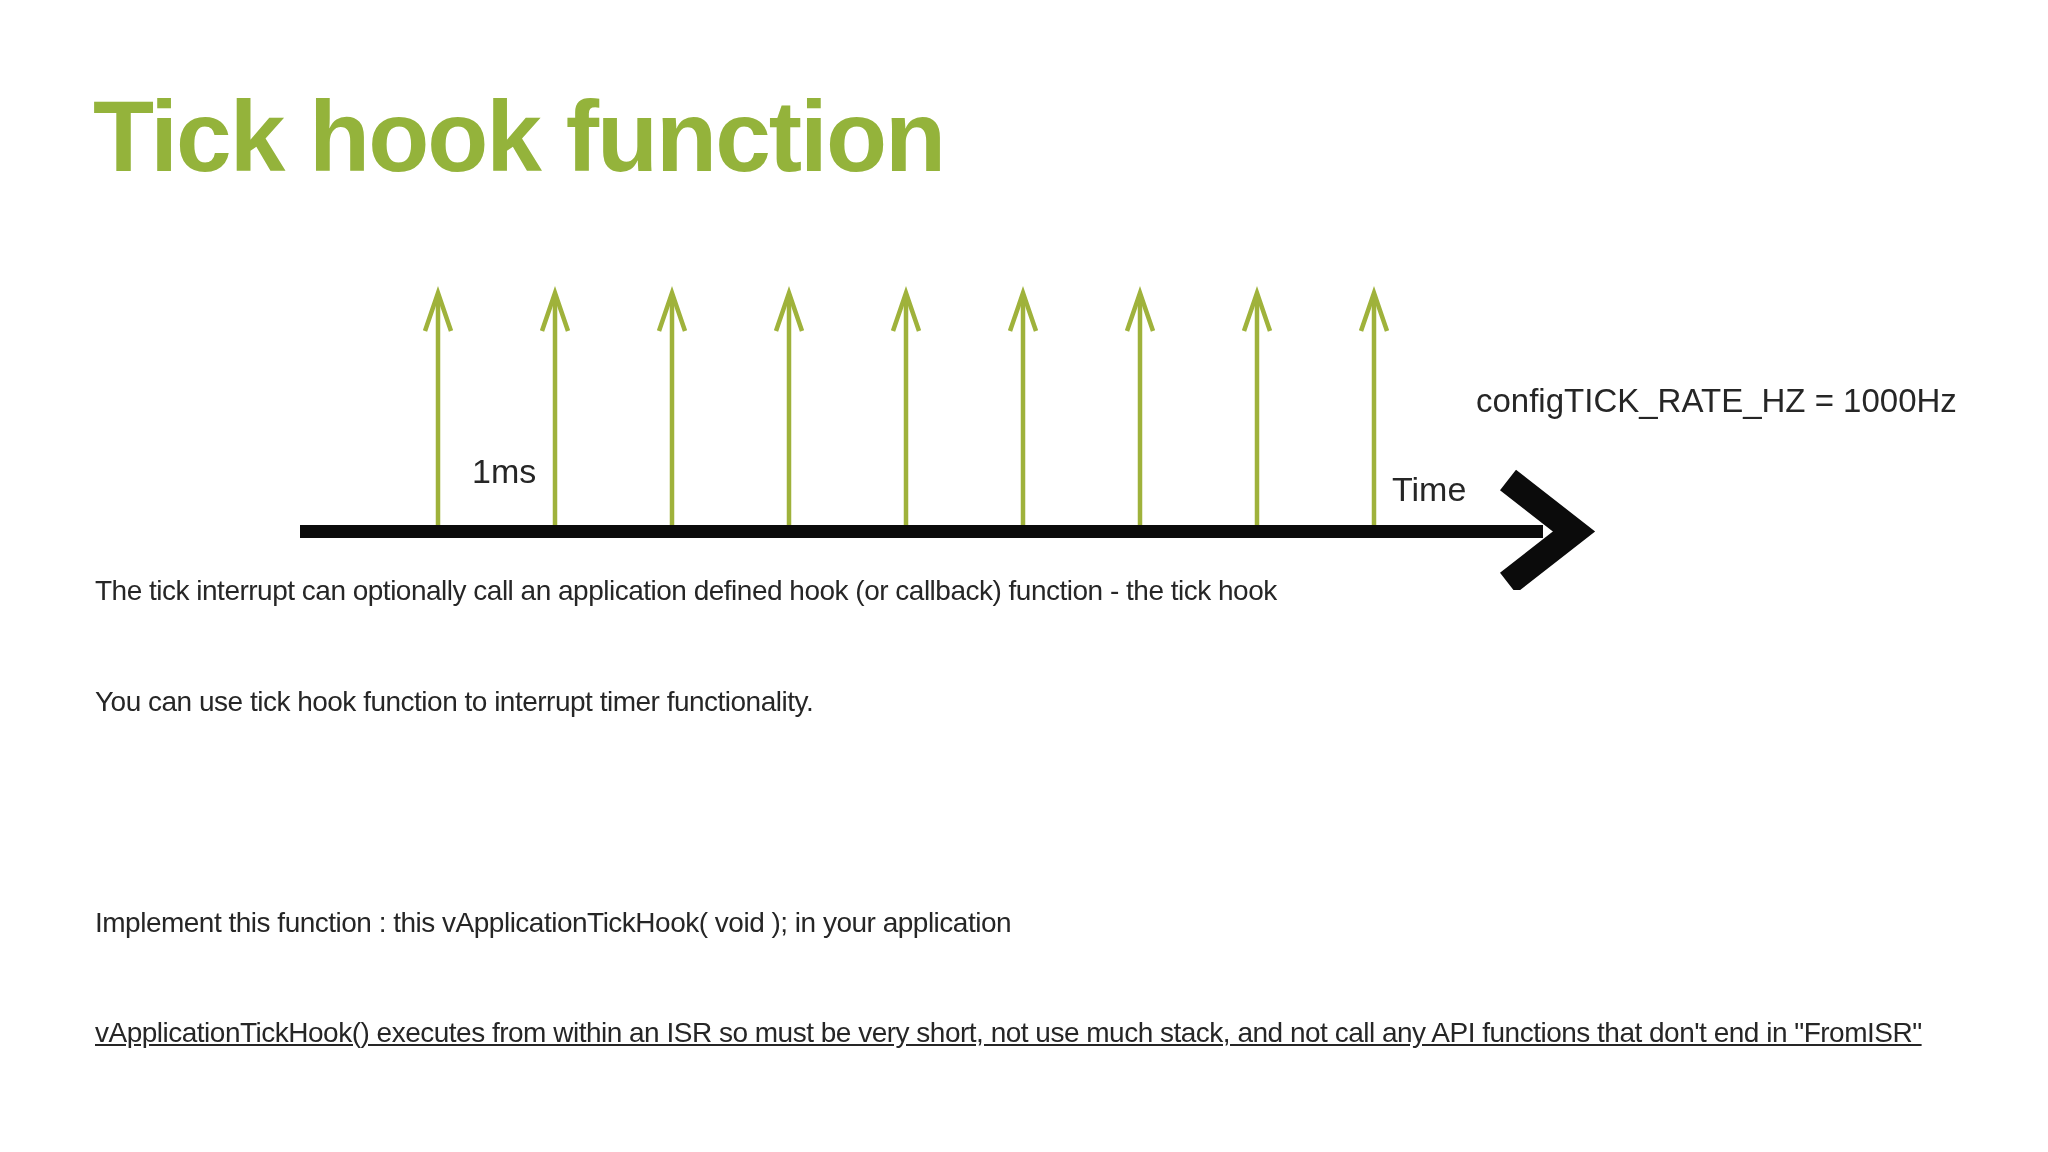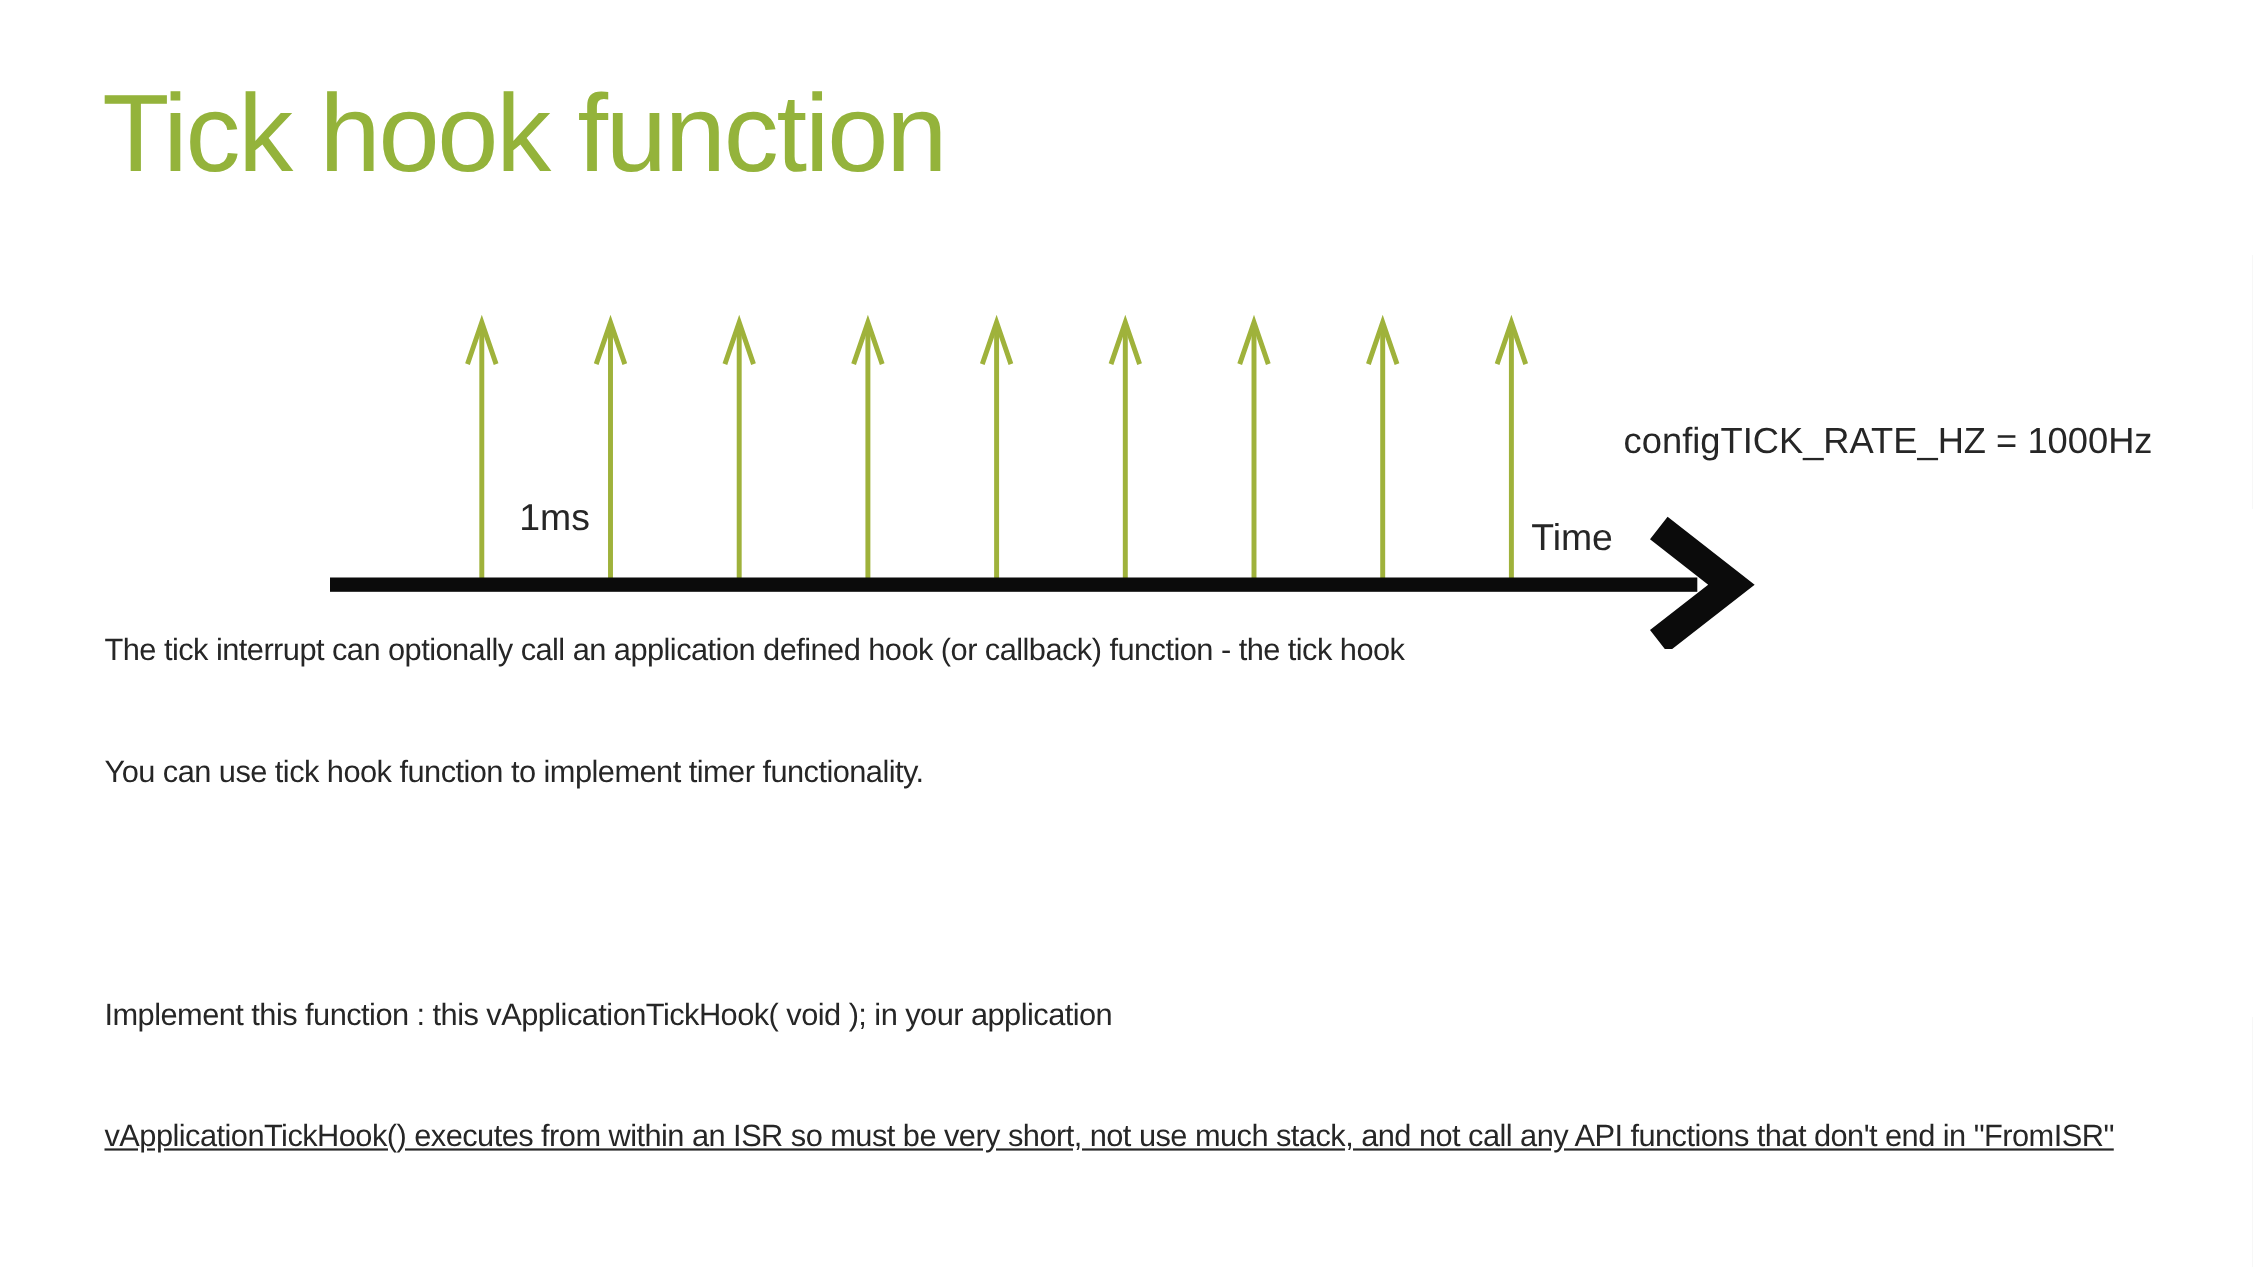--- a/index.html
+++ b/index.html
@@ -16,23 +16,23 @@
   .slide {
     position: relative;
     width: 2048px;
     height: 1152px;
     background: var(--bg);
     overflow: hidden;
   }
   .title {
     position: absolute;
     left: 93px;
-    top: 64px;
+    top: 79px;
     font-size: 100px;
-    font-weight: 400;
+    font-weight: 700;
     letter-spacing: -2px;
     color: var(--accent);
     white-space: nowrap;
   }
   .diagram-svg {
     position: absolute;
     left: 280px;
     top: 225px;
   }
   .dlabel {
@@ -113,18 +113,18 @@
       </g>
       <rect x="20" y="300" width="1243" height="13" fill="#0B0B0B"></rect>
       <polyline points="1228,255 1294,306.5 1228,358" fill="none" stroke="#0B0B0B" stroke-width="26"></polyline>
     </svg>
 
   <div class="dlabel tick-label">1ms</div>
   <div class="dlabel time-label">Time</div>
   <div class="dlabel rate-label">configTICK_RATE_HZ = 1000Hz</div>
 
   <p class="body-par p1">The tick interrupt can optionally call an application defined hook (or callback) function - the tick hook</p>
-  <p class="body-par p2">You can use tick hook function to implement timer functionality.</p>
+  <p class="body-par p2">You can use tick hook function to interrupt timer functionality.</p>
   <p class="body-par p4">Implement this function : this vApplicationTickHook( void ); in your application</p>
   <p class="body-par p5">vApplicationTickHook() executes from within an ISR so must be very short, not use much stack, and not call any API functions that don't end in "FromISR"</p>
 
 
 </div>
 
 </body></html>

